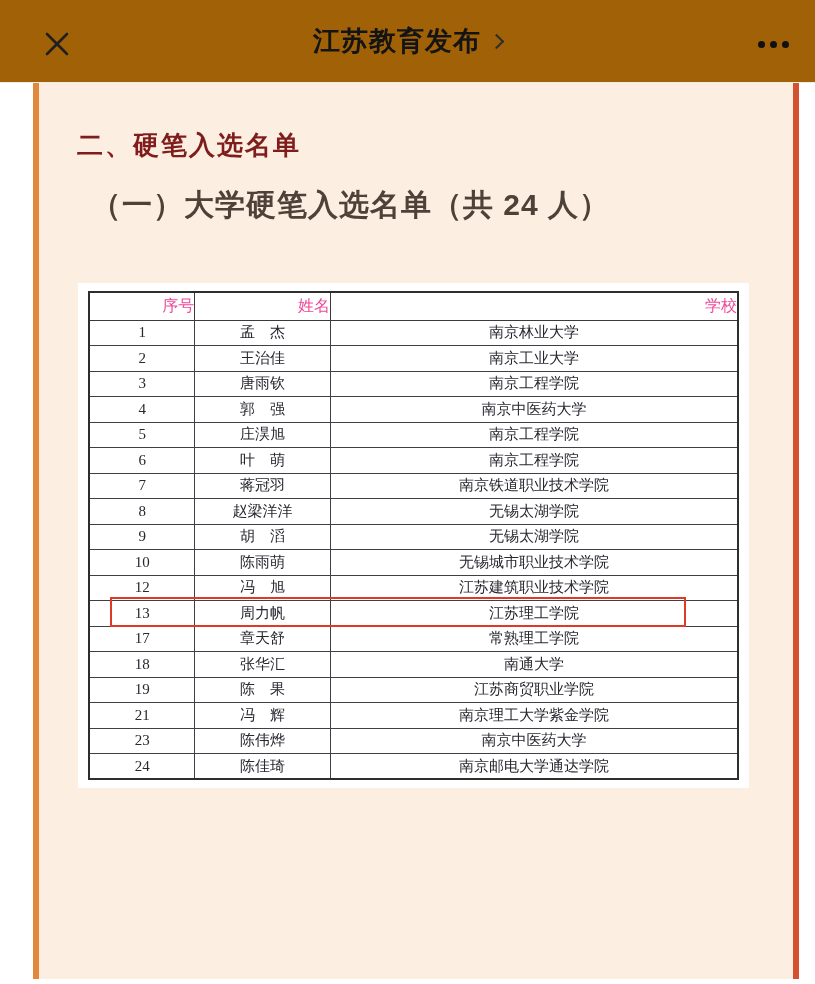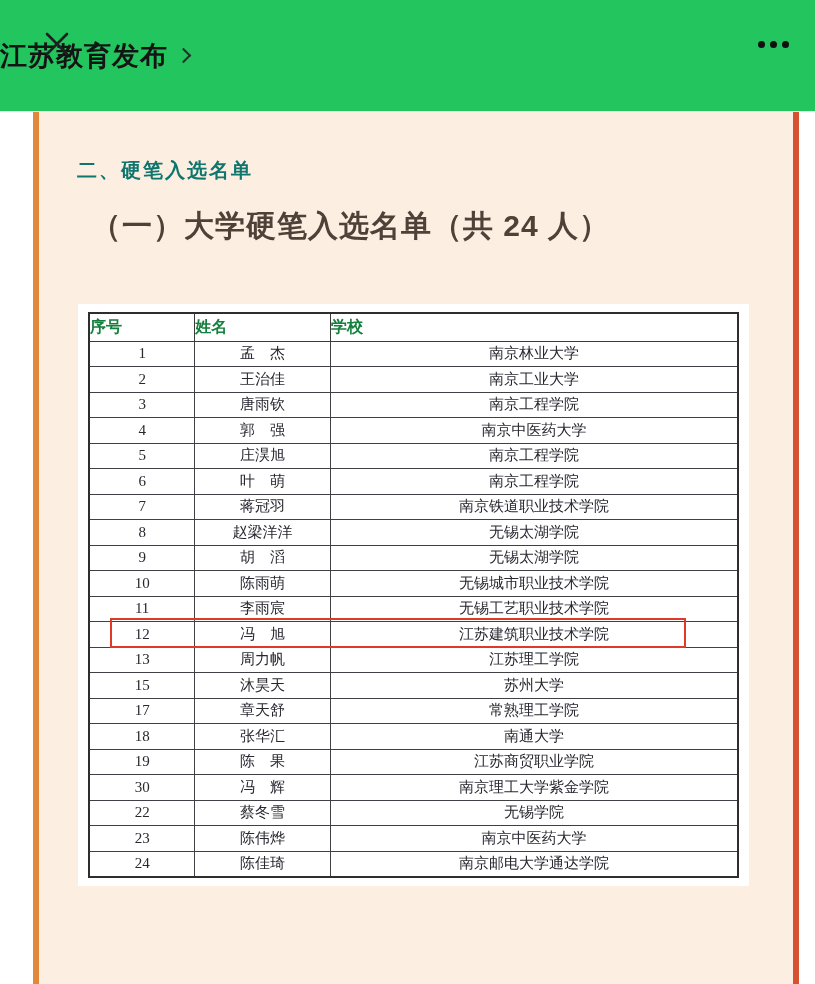--- a/index.html
+++ b/index.html
@@ -7,25 +7,26 @@
     margin: 0; padding: 0;
     width: 815px; height: 984px;
     overflow: hidden;
     background: #ffffff;
     font-family: "Liberation Sans", sans-serif;
   }
 
   
   .navbar {
     position: relative;
-    height: 112px;
-    background: #22c55e;
+    height: 83px;
+    background: #a16207;
     border-bottom: 1px solid #ebebeb;
     display: flex;
     align-items: center;
+    justify-content: center;
   }
   .close-btn {
     position: absolute;
     left: 40px; top: 27px;
     width: 34px; height: 34px;
     display: flex; align-items: center; justify-content: center;
     cursor: pointer;
   }
   .title-link {
     display: flex;
@@ -69,23 +70,23 @@
   .content-frame {
     height: 100%;
     margin: 0 16px 0 33px;
     border-left: 6px solid #e1883d;
     border-right: 6px solid #d5512f;
     background: #fcefe2;
     overflow: hidden;
   }
   .section-title {
     margin: 45px 0 0 38px;
-    font-size: 20px;
+    font-size: 26px;
     font-weight: 700;
-    color: #0f766e;
+    color: #7f1d1d;
     letter-spacing: 2px;
   }
   .subsection-title {
     margin: 22px 0 0 52px;
     font-size: 30px;
     font-weight: 700;
     color: #4e4238;
     letter-spacing: 1px;
   }
 
@@ -101,24 +102,24 @@
     border-collapse: collapse;
     border: 2px solid #2e2e2e;
     font-family: "Liberation Serif", serif;
     color: #272730;
     table-layout: fixed;
   }
   table.roster th {
     border: 1px solid #3a3a3a;
     height: 28px;
     font-size: 16px;
-    font-weight: 700;
-    text-align: left;
+    font-weight: 400;
+    text-align: right;
     padding: 0;
-    color: #15803d;
+    color: #ec4899;
   }
   table.roster td {
     border: 1px solid #3f3f45;
     height: 25.5px;
     font-size: 15px;
     text-align: center;
     padding: 0;
     white-space: nowrap;
     overflow: hidden;
   }
@@ -225,63 +226,48 @@
               <td>9</td>
               <td>胡　滔</td>
               <td>无锡太湖学院</td>
             </tr>
             <tr>
               <td>10</td>
               <td>陈雨萌</td>
               <td>无锡城市职业技术学院</td>
             </tr>
             <tr>
-              <td>11</td>
-              <td>李雨宸</td>
-              <td>无锡工艺职业技术学院</td>
-            </tr>
-            <tr>
               <td>12</td>
               <td>冯　旭</td>
               <td>江苏建筑职业技术学院</td>
             </tr>
             <tr>
               <td>13</td>
               <td>周力帆</td>
               <td>江苏理工学院</td>
             </tr>
             <tr>
-              <td>15</td>
-              <td>沐昊天</td>
-              <td>苏州大学</td>
-            </tr>
-            <tr>
               <td>17</td>
               <td>章天舒</td>
               <td>常熟理工学院</td>
             </tr>
             <tr>
               <td>18</td>
               <td>张华汇</td>
               <td>南通大学</td>
             </tr>
             <tr>
               <td>19</td>
               <td>陈　果</td>
               <td>江苏商贸职业学院</td>
             </tr>
             <tr>
-              <td>30</td>
+              <td>21</td>
               <td>冯　辉</td>
               <td>南京理工大学紫金学院</td>
-            </tr>
-            <tr>
-              <td>22</td>
-              <td>蔡冬雪</td>
-              <td>无锡学院</td>
             </tr>
             <tr>
               <td>23</td>
               <td>陈伟烨</td>
               <td>南京中医药大学</td>
             </tr>
             <tr>
               <td>24</td>
               <td>陈佳琦</td>
               <td>南京邮电大学通达学院</td>

